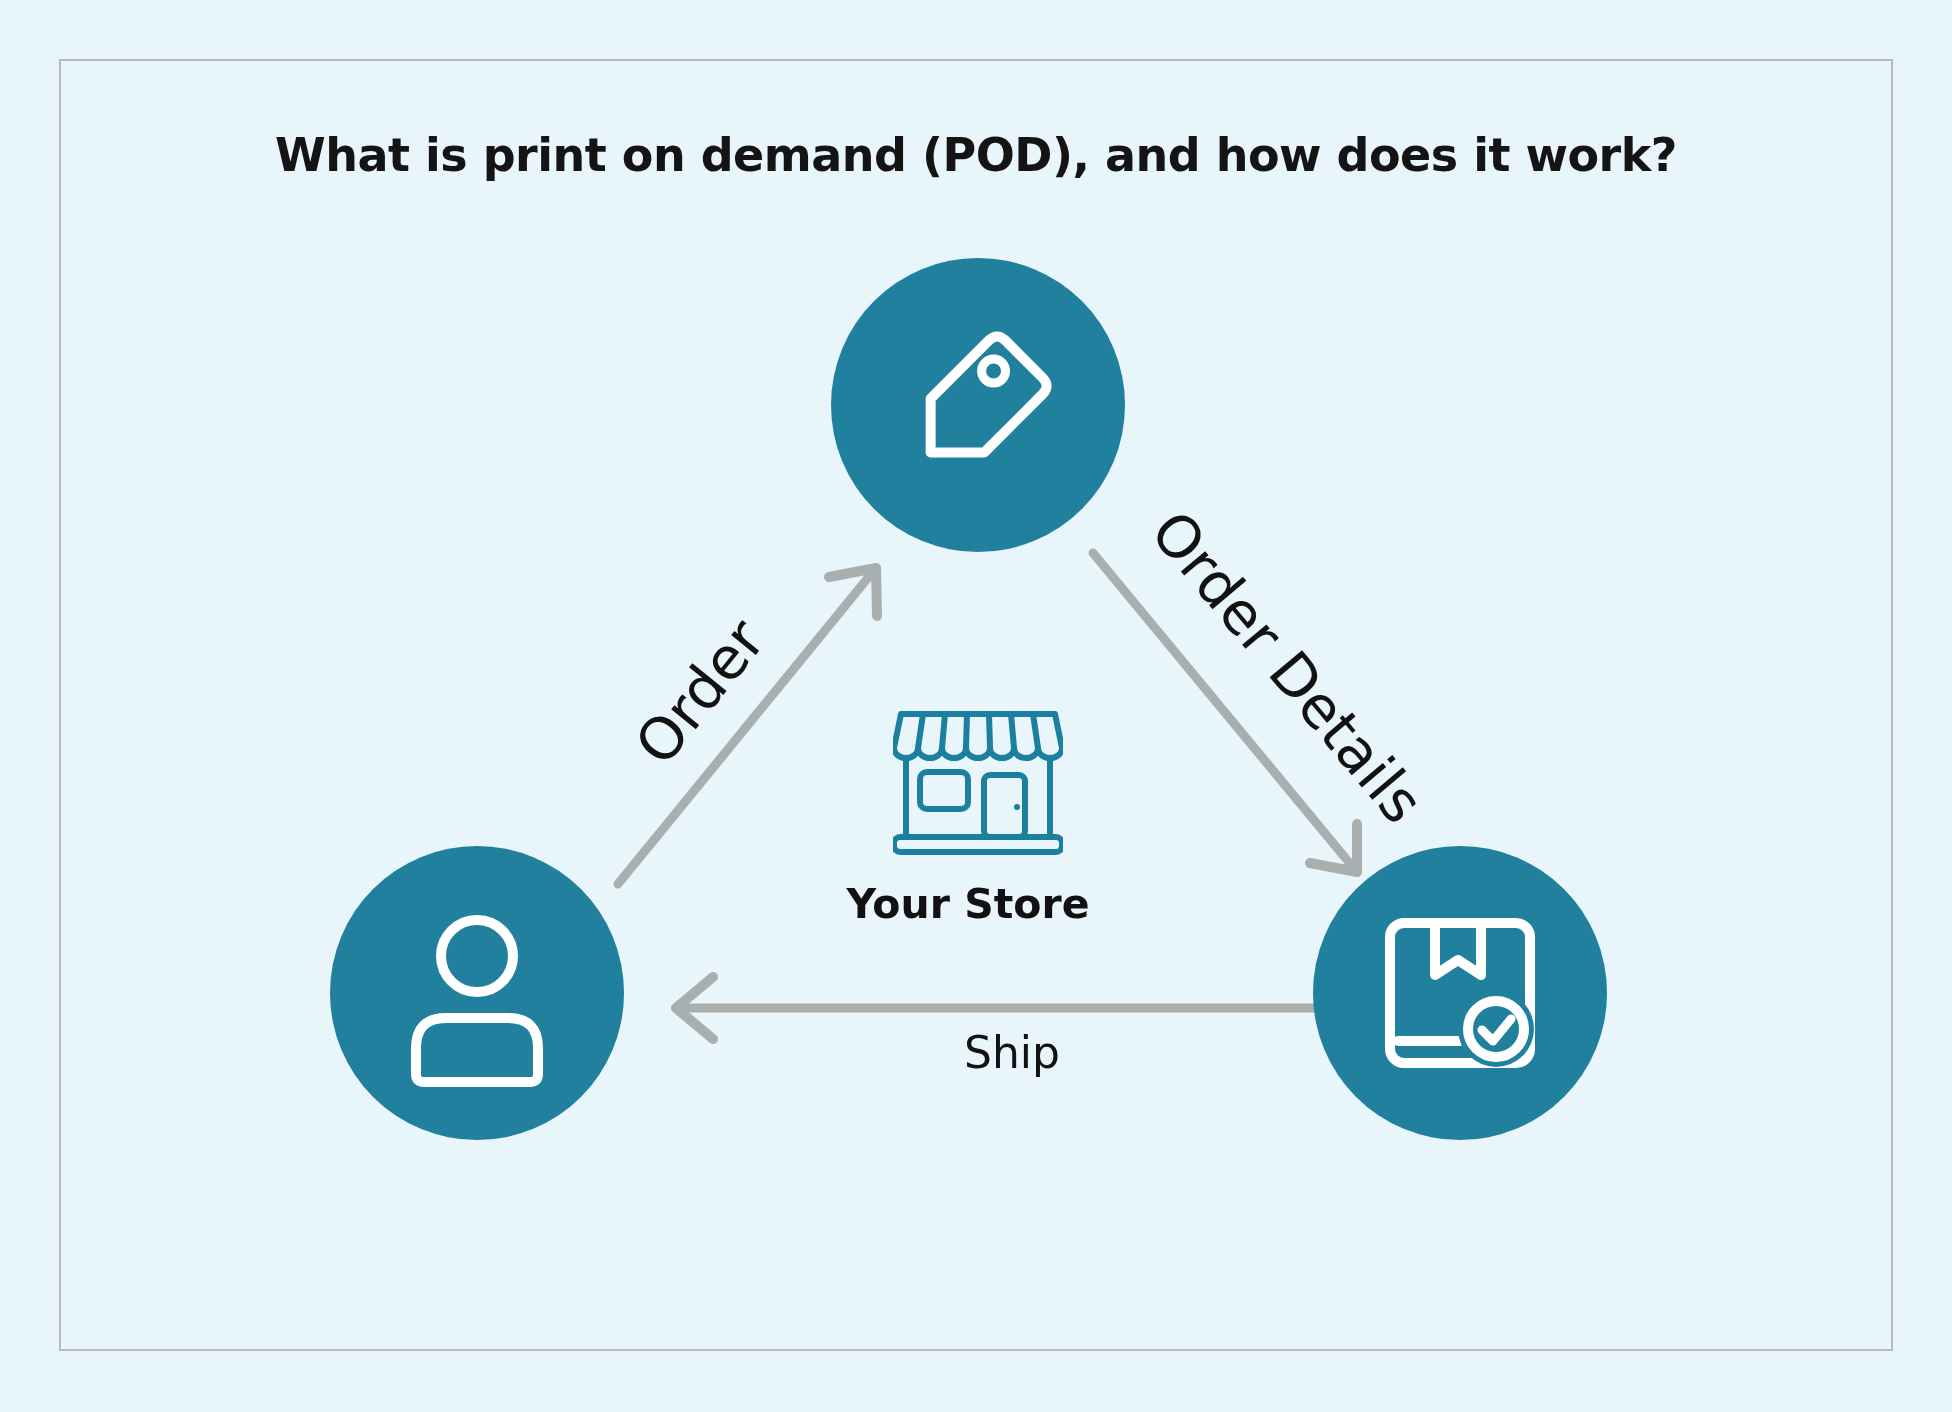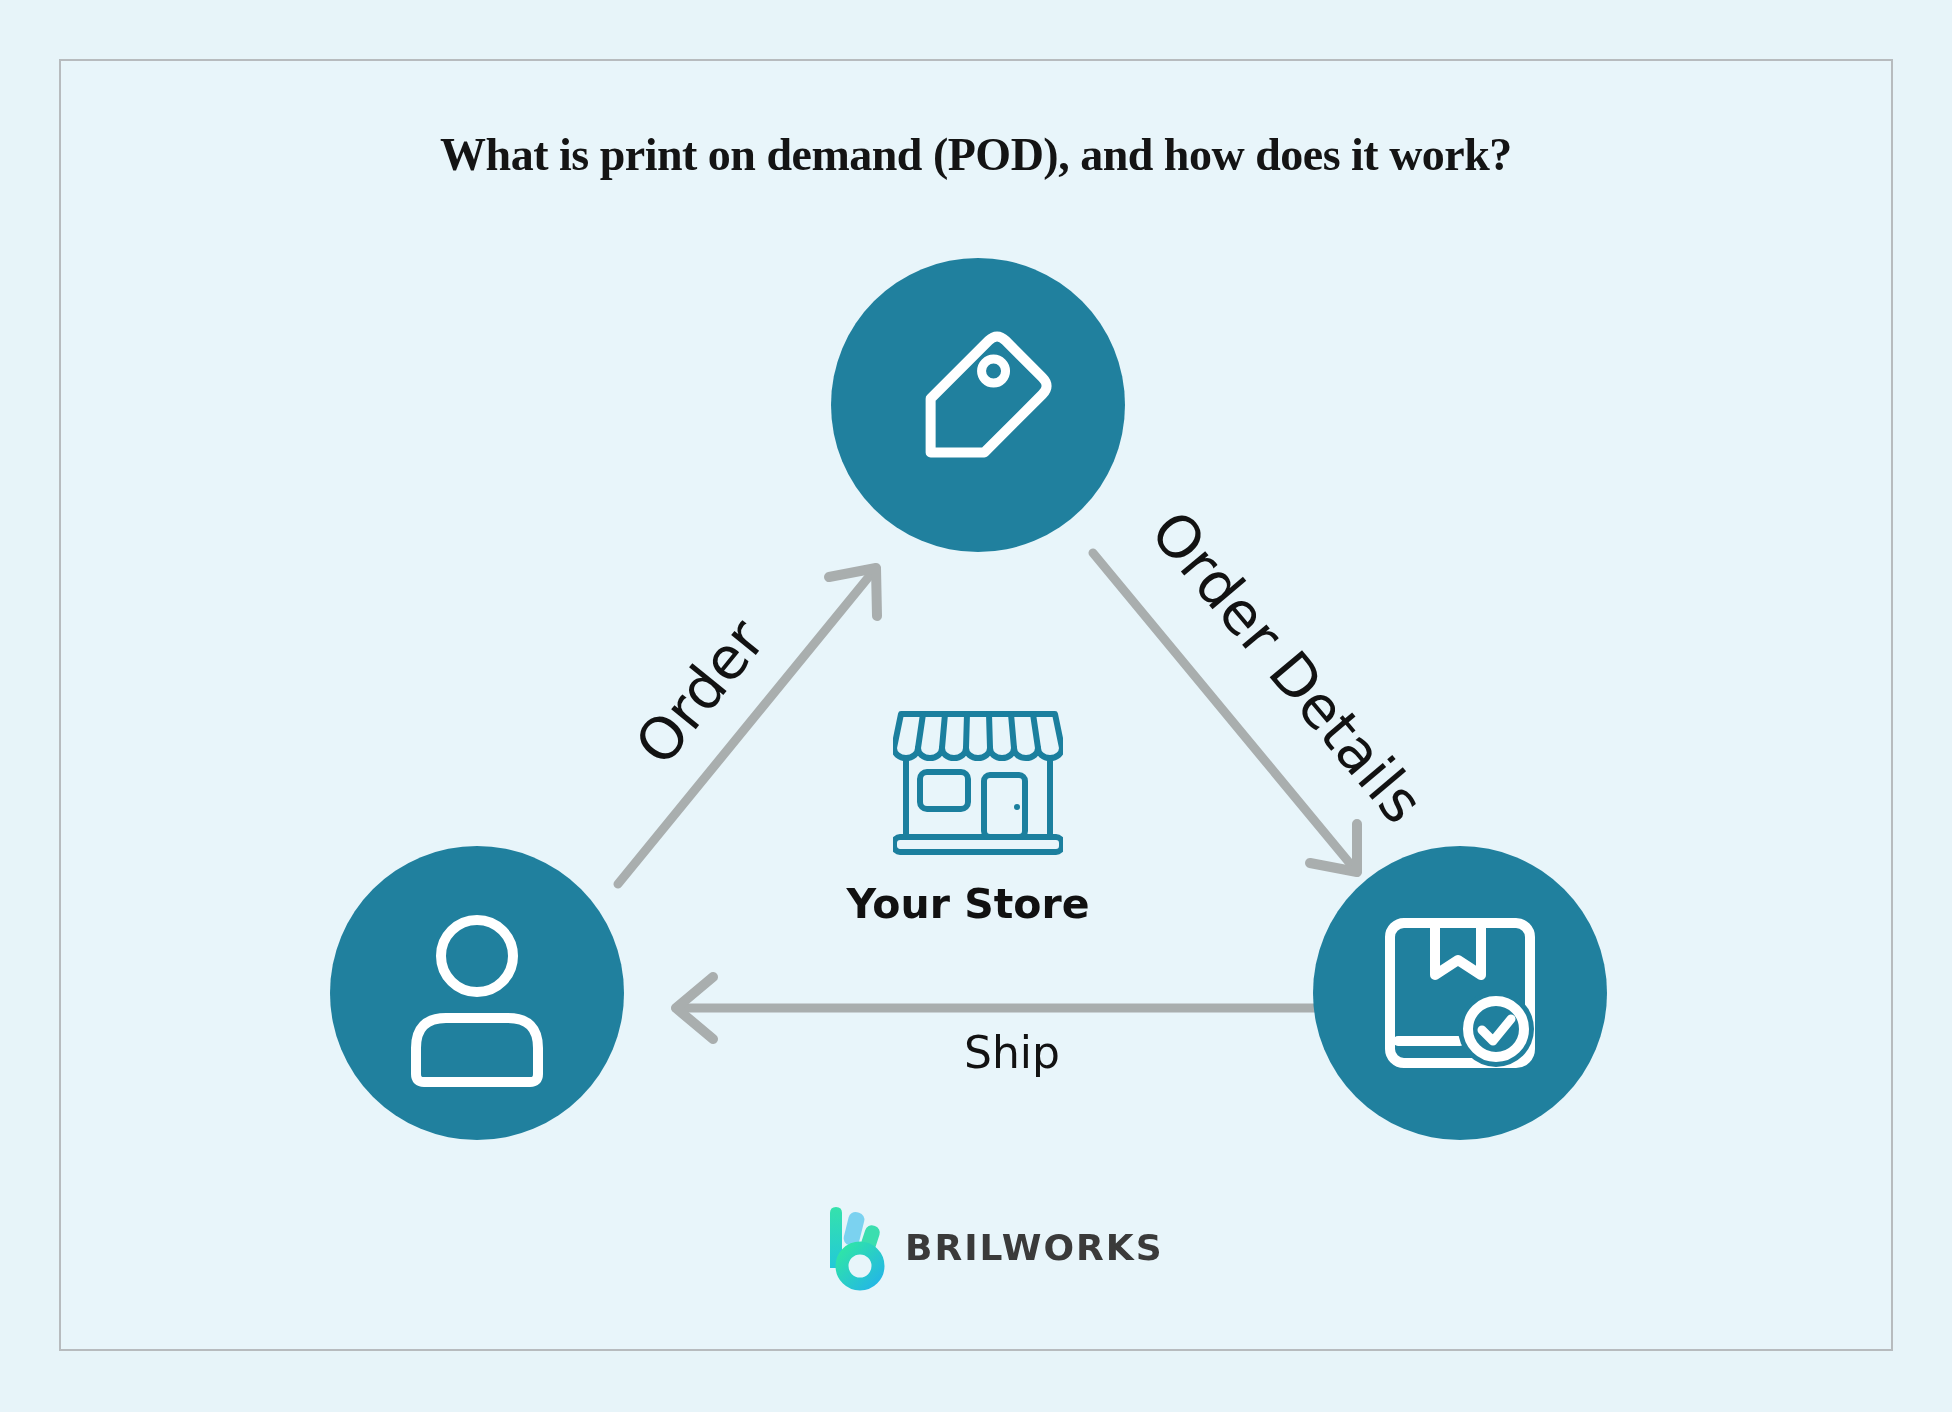--- a/index.html
+++ b/index.html
@@ -6,21 +6,21 @@
   .stage{
     position:relative;width:1952px;height:1412px;background:#E7F4F9;
     font-family:"DejaVu Sans","Liberation Sans",sans-serif;overflow:hidden;
   }
   .panel{
     position:absolute;left:59px;top:59px;width:1834px;height:1292px;
     border:2px solid #B7BBBE;box-sizing:border-box;background:#E8F5FA;
   }
   .title{
     position:absolute;left:0;top:128px;width:100%;text-align:center;
-    font-size:46px;font-weight:700;letter-spacing:-0.5px;color:#141414;font-family:Liberation Serif, serif;
+    font-size:46px;font-weight:700;letter-spacing:-0.5px;color:#141414;
   }
   .node{
     position:absolute;width:294px;height:294px;border-radius:50%;
     background:#20809E;display:flex;align-items:center;justify-content:center;
   }
   .node-top{left:831px;top:258px;}
   .node-left{left:330px;top:846px;}
   .node-right{left:1313px;top:846px;}
   .arrows{position:absolute;left:0;top:0;width:1952px;height:1412px;}
   .flow-label{
@@ -106,33 +106,14 @@
     <rect x="27" y="62" width="48" height="37" rx="7"></rect>
     <rect x="91" y="65" width="41" height="62" rx="6"></rect>
     <circle cx="124" cy="97" r="3" fill="#1B7F9E" stroke="none"></circle>
   </svg>
   <div class="store-label">Your Store</div>
 
   <div class="flow-label label-order">Order</div>
   <div class="flow-label label-details">Order Details</div>
   <div class="flow-label label-ship">Ship</div>
 
-  <div class="logo">
-    <svg width="57" height="90" viewBox="0 0 57 90">
-      <defs>
-        <linearGradient id="lg1" x1="0" y1="0" x2="1" y2="1">
-          <stop offset="0" stop-color="#2FE5A7"></stop>
-          <stop offset="1" stop-color="#24B7E5"></stop>
-        </linearGradient>
-        <linearGradient id="lg2" x1="0" y1="0" x2="0" y2="1">
-          <stop offset="0" stop-color="#35E2AC"></stop>
-          <stop offset="1" stop-color="#22C9D8"></stop>
-        </linearGradient>
-      </defs>
-      <rect x="18" y="10" width="16" height="34" rx="7" transform="rotate(14 26 27)" fill="#5FC9EE" opacity="0.8"></rect>
-      <rect x="35" y="23" width="15" height="26" rx="7" transform="rotate(18 42 36)" fill="#31DCAB" opacity="0.95"></rect>
-      <path d="M2,11 Q2,5 8,5 Q14,5 14,11 V66 H2 Z" fill="url(#lg2)"></path>
-      <circle cx="32" cy="64" r="18" fill="none" stroke="url(#lg1)" stroke-width="13"></circle>
-    </svg>
-    <div class="brand-text">BRILWORKS</div>
-  </div>
 
 </div>
 
 </body></html>

